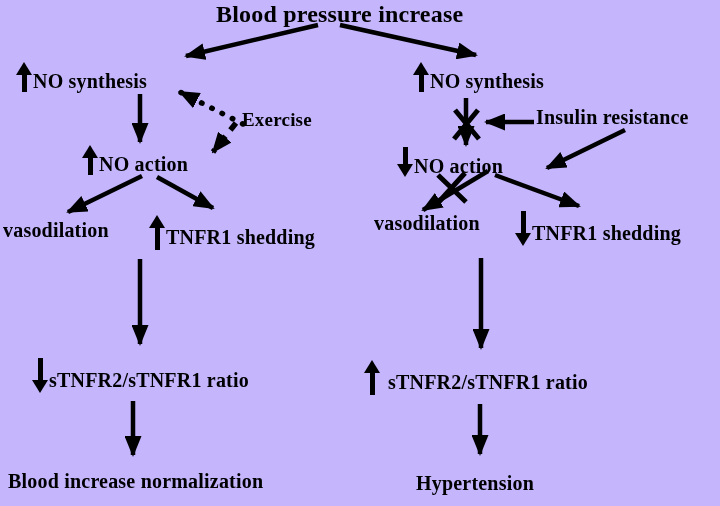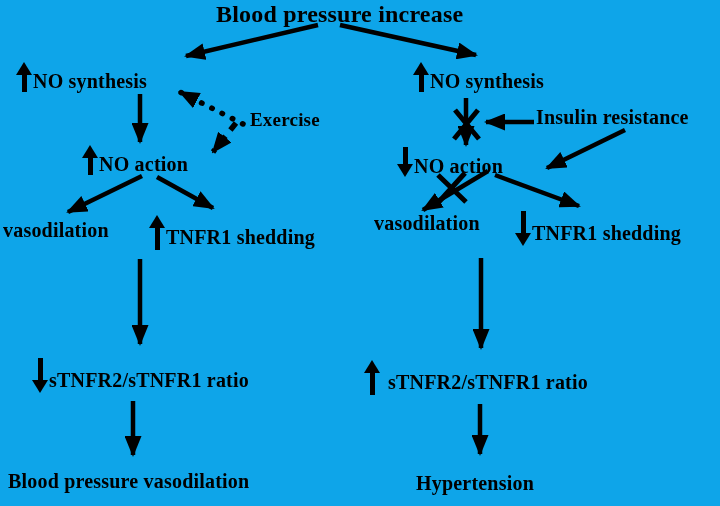--- a/index.html
+++ b/index.html
@@ -1,27 +1,27 @@
 <!DOCTYPE html>
 <html><head>
 <meta charset="utf-8">
 <style>
   html,body{margin:0;padding:0;background:#ffffff;}
   #stage{
-    position:relative;width:720px;height:506px;background:#0ea5e9;overflow:hidden;
+    position:relative;width:720px;height:506px;background:#c4b5fd;overflow:hidden;
     font-family:"Liberation Serif","DejaVu Serif",serif;
     color:#000;
   }
   #arrow-layer{position:absolute;left:0;top:0;width:720px;height:506px;}
   .node{
     position:absolute;white-space:nowrap;font-weight:bold;font-size:20px;line-height:1.12;
     letter-spacing:0.2px;
   }
   .title{font-size:24px;}
-  .small{font-size:19px;margin-left:8px;}
+  .small{font-size:19px;}
   
   .glyph{position:relative;display:inline-block;width:17px;height:30px;vertical-align:-4px;}
   .glyph::before{content:"";position:absolute;left:0;width:0;height:0;
     border-left:8px solid transparent;border-right:8px solid transparent;}
   .glyph.up::before{top:0;border-bottom:13px solid #000;}
   .glyph.down::before{bottom:0;border-top:13px solid #000;}
   .glyph::after{content:"";position:absolute;left:6px;width:5px;background:#000;}
   .glyph.up::after{top:10px;bottom:0;}
   .glyph.down::after{bottom:10px;top:0;}
   .glyph.tall{height:35px;vertical-align:-6px;}
@@ -78,21 +78,21 @@
   <div class="node" style="left:3px;top:219px;">vasodilation</div>
 
   <div class="node" style="left:149px;top:215px;">
     <span class="glyph up tall"></span><span>TNFR1 shedding</span>
   </div>
 
   <div class="node" style="left:32px;top:358px;">
     <span class="glyph down tall"></span><span>sTNFR2/sTNFR1 ratio</span>
   </div>
 
-  <div class="node" style="left:8px;top:470px;">Blood pressure vasodilation</div>
+  <div class="node" style="left:8px;top:470px;">Blood increase normalization</div>
 
   <div class="node" style="left:413px;top:62px;">
     <span class="glyph up"></span><span>NO synthesis</span>
   </div>
 
   <div class="node" style="left:536px;top:106px;">Insulin resistance</div>
 
   <div class="node" style="left:397px;top:147px;">
     <span class="glyph down"></span><span>NO action</span>
   </div>

